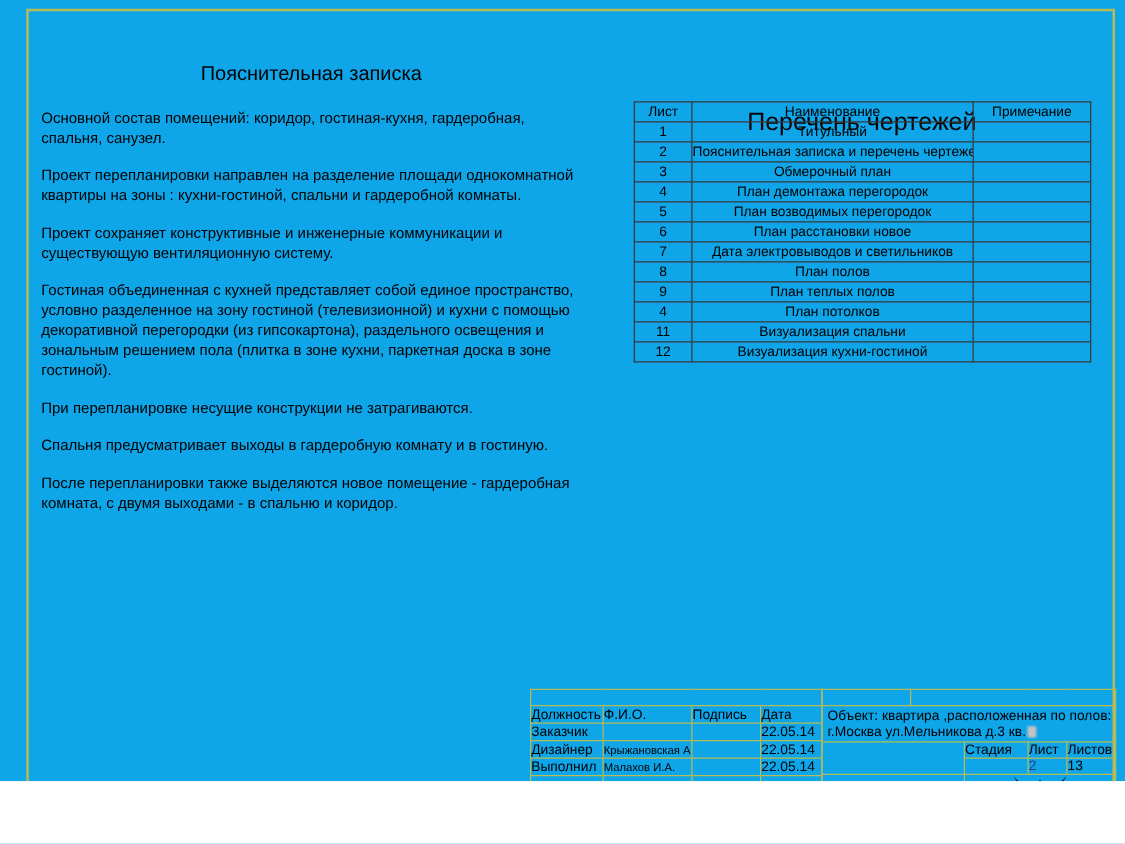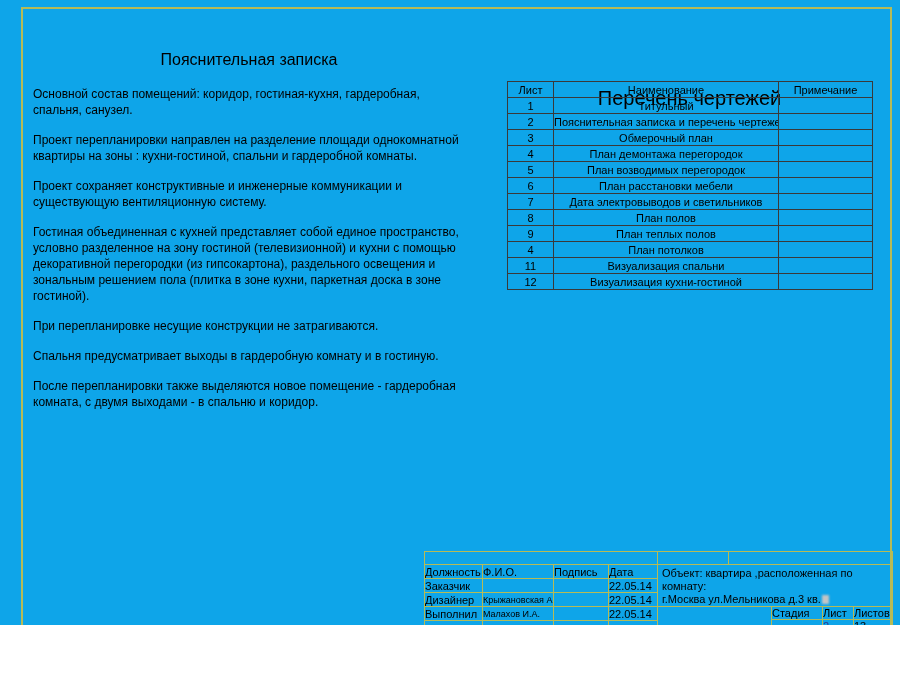--- a/index.html
+++ b/index.html
@@ -93,21 +93,21 @@
             <td>План демонтажа перегородок</td>
             <td></td>
           </tr>
       <tr>
             <td>5</td>
             <td>План возводимых перегородок</td>
             <td></td>
           </tr>
       <tr>
             <td>6</td>
-            <td>План расстановки мебели</td>
+            <td>План расстановки новое</td>
             <td></td>
           </tr>
       <tr>
             <td>7</td>
             <td>Дата электровыводов и светильников</td>
             <td></td>
           </tr>
       <tr>
             <td>8</td>
             <td>План полов</td>
@@ -204,21 +204,21 @@
           <col style="width:31px">
           <col style="width:39px">
         </colgroup>
       <tbody>
           <tr style="height:13px">
             <td></td>
             <td colspan="4"></td>
           </tr>
       <tr style="height:28px">
         <td class="obj" colspan="5">
-          <span>Объект: квартира ,расположенная по комнату:</span><br>
+          <span>Объект: квартира ,расположенная по полов:</span><br>
           <span>г.Москва ул.Мельникова д.3 кв.</span><span class="redact"></span>
         </td>
       </tr>
       <tr style="height:13px">
         <td colspan="2" rowspan="2"></td>
         <td>Стадия</td>
         <td>Лист</td>
         <td>Листов</td>
       </tr>
       <tr style="height:11px">

